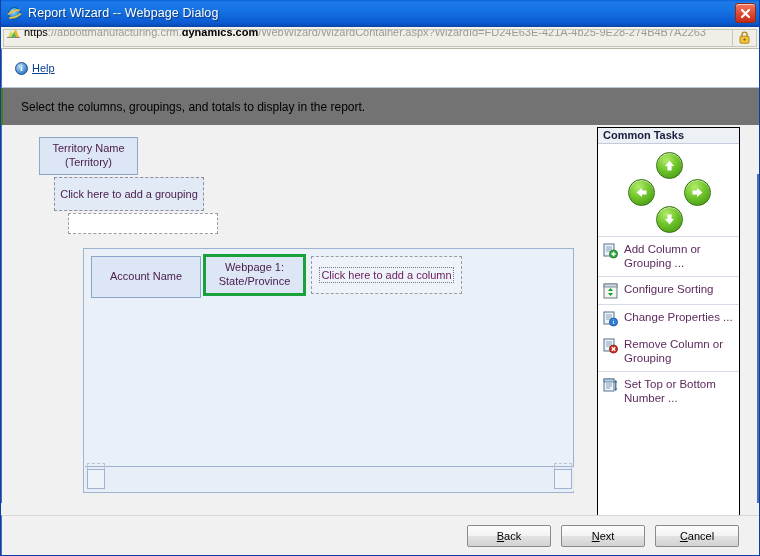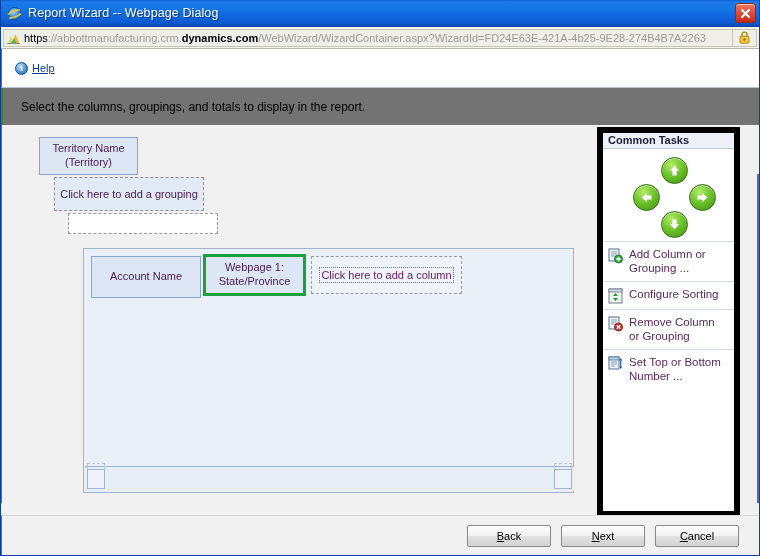--- a/index.html
+++ b/index.html
@@ -83,22 +83,22 @@
     display: flex;
     align-items: center;
     padding: 0 2px;
   }
   #addr-field {
     flex: 1 1 auto;
     height: 18px;
     background: #efeee7;
     border: 1px solid #c8c6b8;
     display: flex;
-    align-items: center;
-    padding: 0 3px;
+    align-items: flex-end;
+    padding: 8px 3px;
     overflow: hidden;
     white-space: nowrap;
     font-size: 11px;
   }
   .site-icon {
     width: 13px; height: 12px;
     margin-right: 4px;
     flex: 0 0 auto;
     position: relative;
   }
@@ -265,21 +265,21 @@
   }
   #detail-footer .corner-dash.left  { left: 2px; }
   #detail-footer .corner-dash.right { right: 2px; }
 
   
   #tasks-panel {
     position: absolute;
     right: 19px; top: 2px;
     width: 143px; height: 390px;
     background: #ffffff;
-    border: 6px solid #000000;
+    border: 1px solid #000000;
   }
   #tasks-title {
     height: 16px;
     background: #edf0f4;
     border-bottom: 1px solid #c2ccda;
     font-size: 11px;
     font-weight: bold;
     color: #1c1c3c;
     padding: 1px 0 0 5px;
   }
@@ -503,20 +503,31 @@
           <span class="lbl">Configure Sorting</span>
         </div>
       </div>
 
       <div class="task-group">
         <div class="task-item">
           <span class="task-icon">
             <svg width="15" height="16" viewBox="0 0 15 16">
               <rect x="1" y="1" width="10" height="12" fill="#eef3fa" stroke="#53708f" stroke-width="1"></rect>
               <path d="M3 4 H9 M3 6 H9 M3 8 H7" stroke="#7e95ad" stroke-width="0.9"></path>
+              <circle cx="10.5" cy="11" r="4" fill="#2f7fd6" stroke="#1d5a9c" stroke-width="0.9"></circle>
+              <text x="10.5" y="13.3" font-size="6" fill="#ffffff" text-anchor="middle" font-family="DejaVu Serif, serif">i</text>
+            </svg>
+          </span>
+          <span class="lbl">Change Properties ...</span>
+        </div>
+        <div class="task-item">
+          <span class="task-icon">
+            <svg width="15" height="16" viewBox="0 0 15 16">
+              <rect x="1" y="1" width="10" height="12" fill="#eef3fa" stroke="#53708f" stroke-width="1"></rect>
+              <path d="M3 4 H9 M3 6 H9 M3 8 H7" stroke="#7e95ad" stroke-width="0.9"></path>
               <circle cx="10.5" cy="11" r="4" fill="#c8342a" stroke="#8f1f17" stroke-width="0.9"></circle>
               <path d="M8.8 9.3 L12.2 12.7 M12.2 9.3 L8.8 12.7" stroke="#ffffff" stroke-width="1.4"></path>
             </svg>
           </span>
           <span class="lbl">Remove Column or Grouping</span>
         </div>
       </div>
 
       <div class="task-group">
         <div class="task-item">

